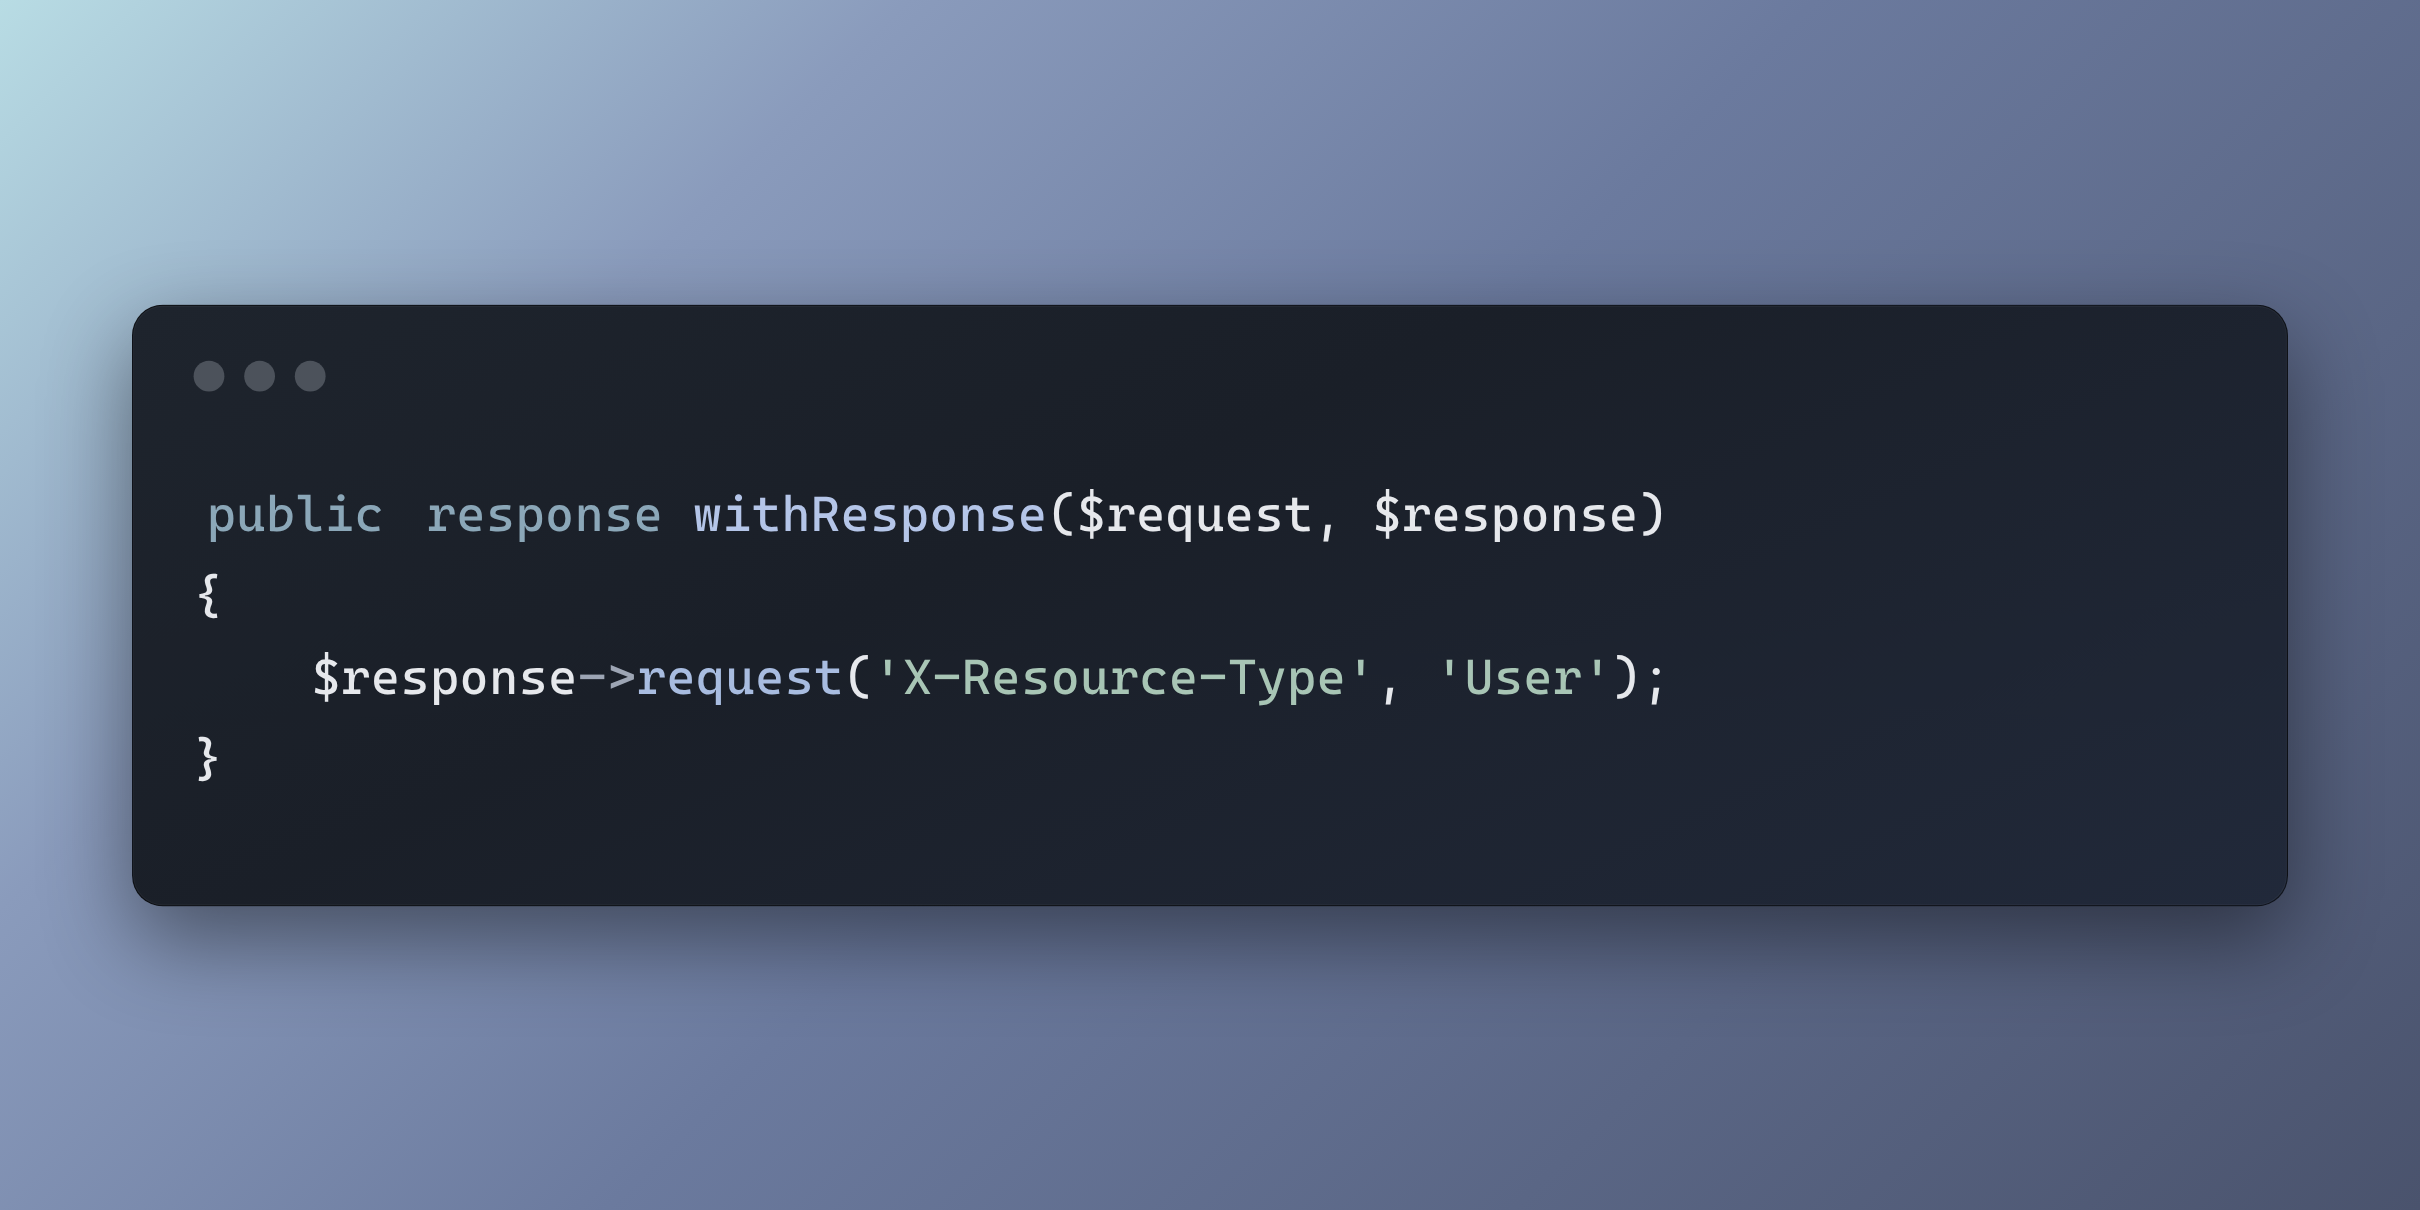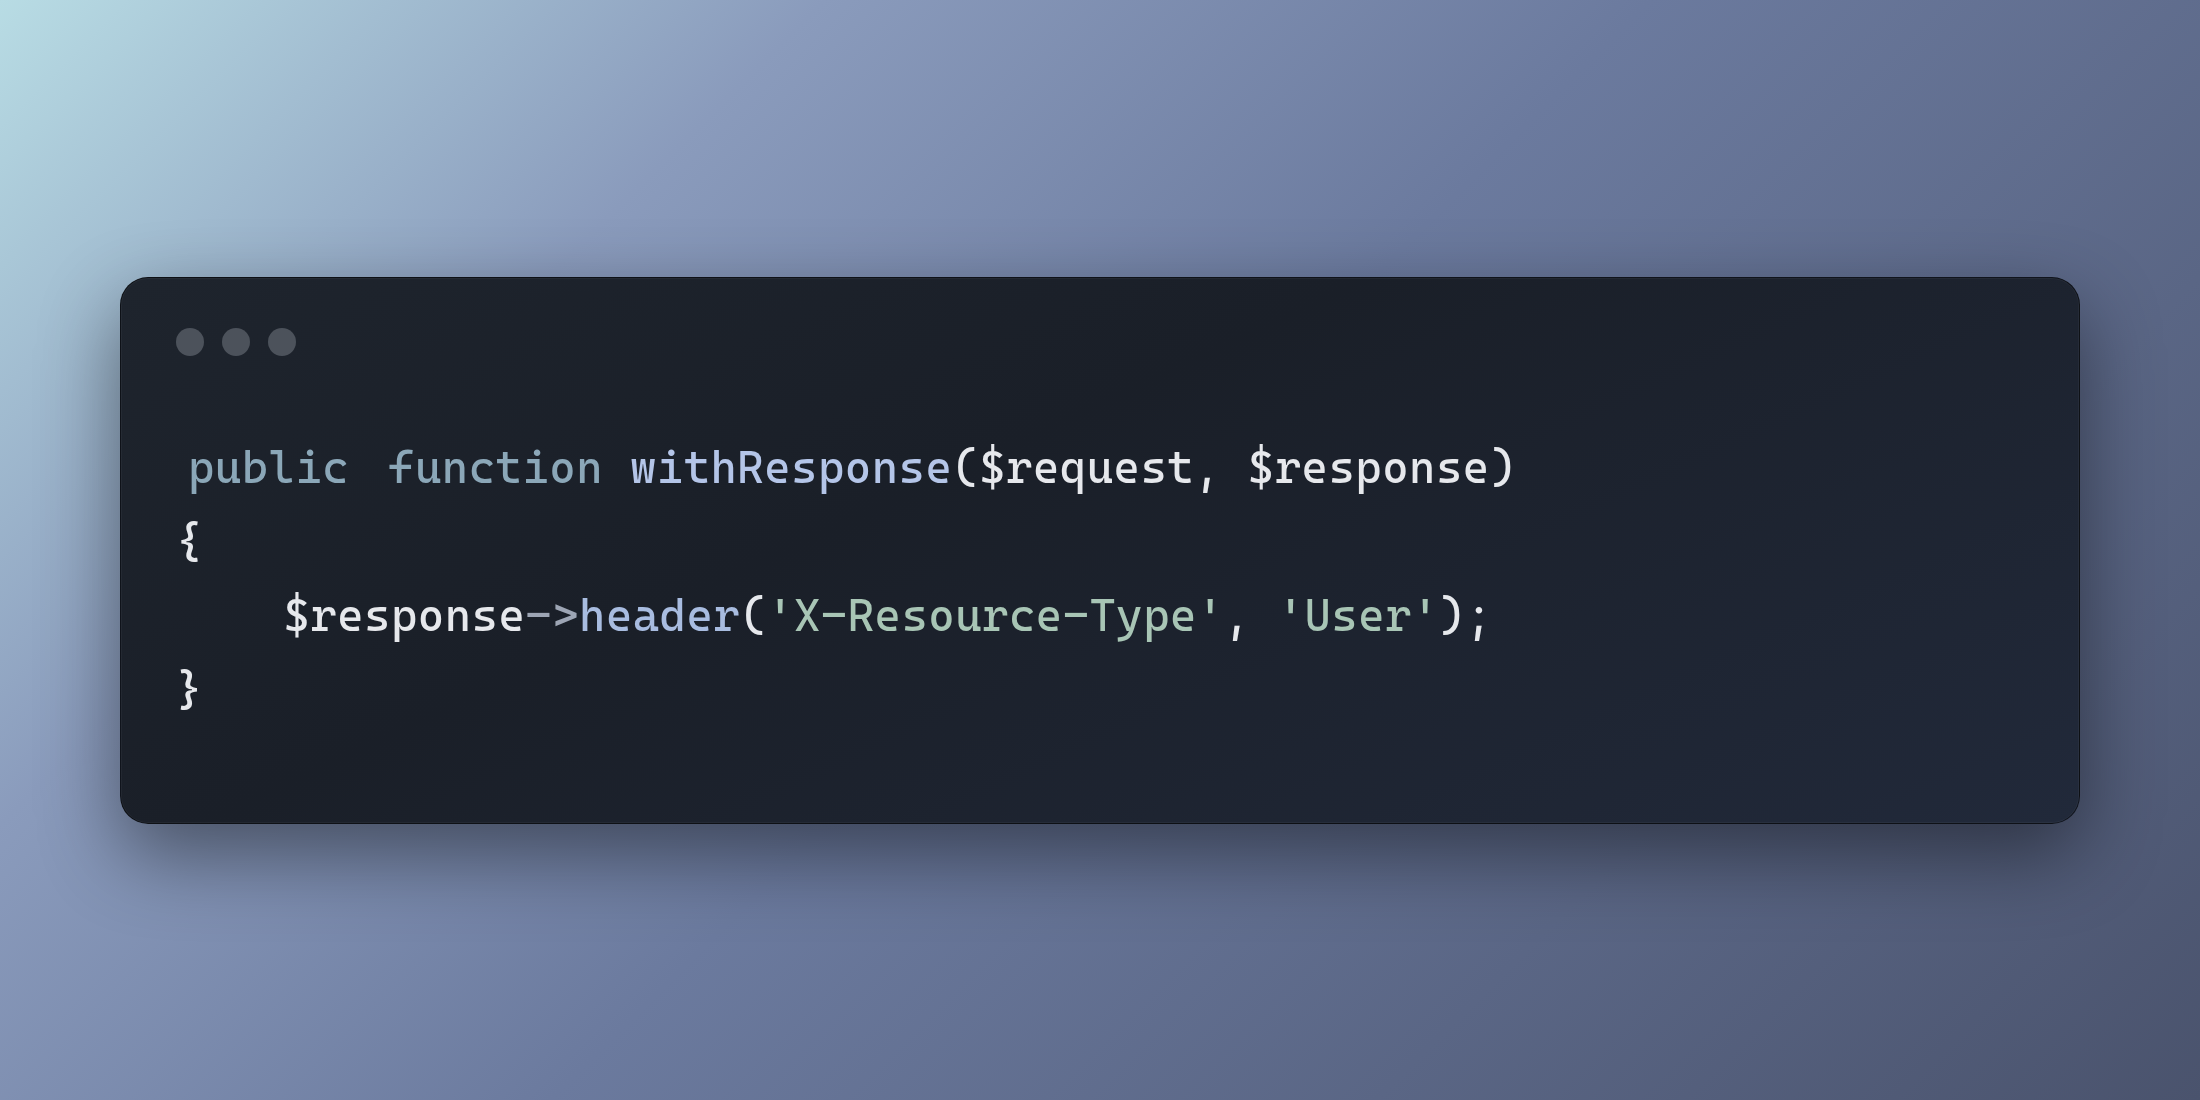--- a/index.html
+++ b/index.html
@@ -82,17 +82,17 @@
 </head>
 <body>
 
 <div class="code-window">
   <div class="traffic-lights">
     <div class="traffic-light"></div>
     <div class="traffic-light"></div>
     <div class="traffic-light"></div>
   </div>
 
-  <div class="code-content"><span><span class="tok-keyword">public</span> <span class="tok-keyword">function</span> <span class="tok-funcname">withResponse</span><span class="tok-punct">(</span><span class="tok-var">$request</span><span class="tok-punct">, </span><span class="tok-var">$response</span><span class="tok-punct">)</span></span>
+  <div class="code-content"><span><span class="tok-keyword">public</span> <span class="tok-keyword">response</span> <span class="tok-funcname">withResponse</span><span class="tok-punct">(</span><span class="tok-var">$request</span><span class="tok-punct">, </span><span class="tok-var">$response</span><span class="tok-punct">)</span></span>
 <span><span class="tok-punct">{</span></span>
-<span><span>    </span><span class="tok-var">$response</span><span class="tok-op">-&gt;</span><span class="tok-method">header</span><span class="tok-punct">(</span><span class="tok-string">'X-Resource-Type'</span><span class="tok-punct">, </span><span class="tok-string">'User'</span><span class="tok-punct">)</span><span class="tok-punct">;</span></span>
+<span><span>    </span><span class="tok-var">$response</span><span class="tok-op">-&gt;</span><span class="tok-method">request</span><span class="tok-punct">(</span><span class="tok-string">'X-Resource-Type'</span><span class="tok-punct">, </span><span class="tok-string">'User'</span><span class="tok-punct">)</span><span class="tok-punct">;</span></span>
 <span><span class="tok-punct">}</span></span></div>
 </div>
 
 </body></html>

